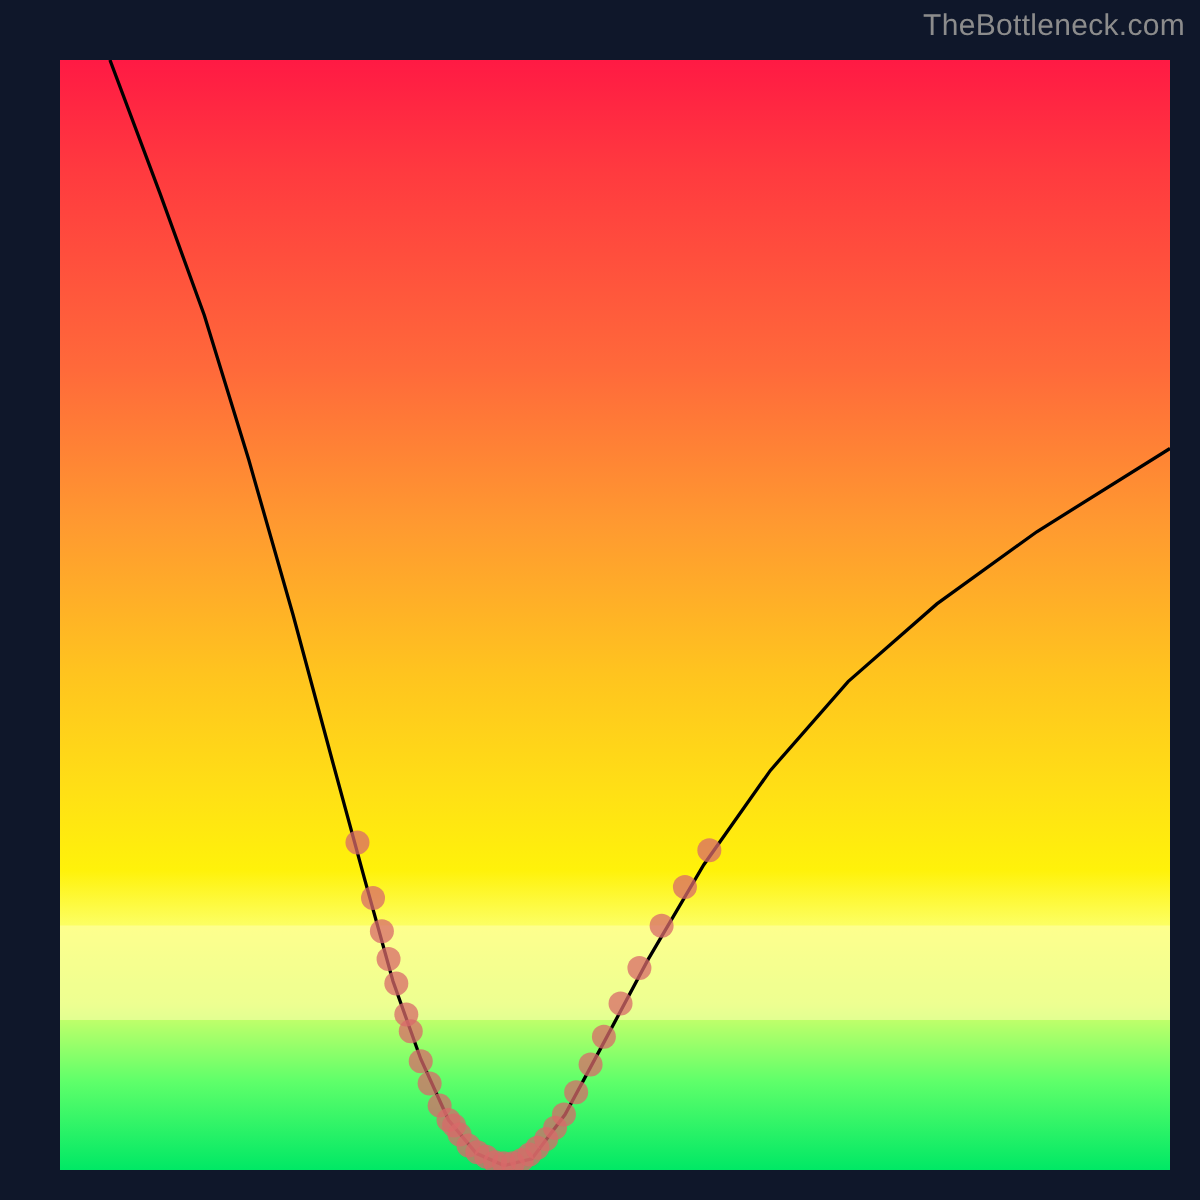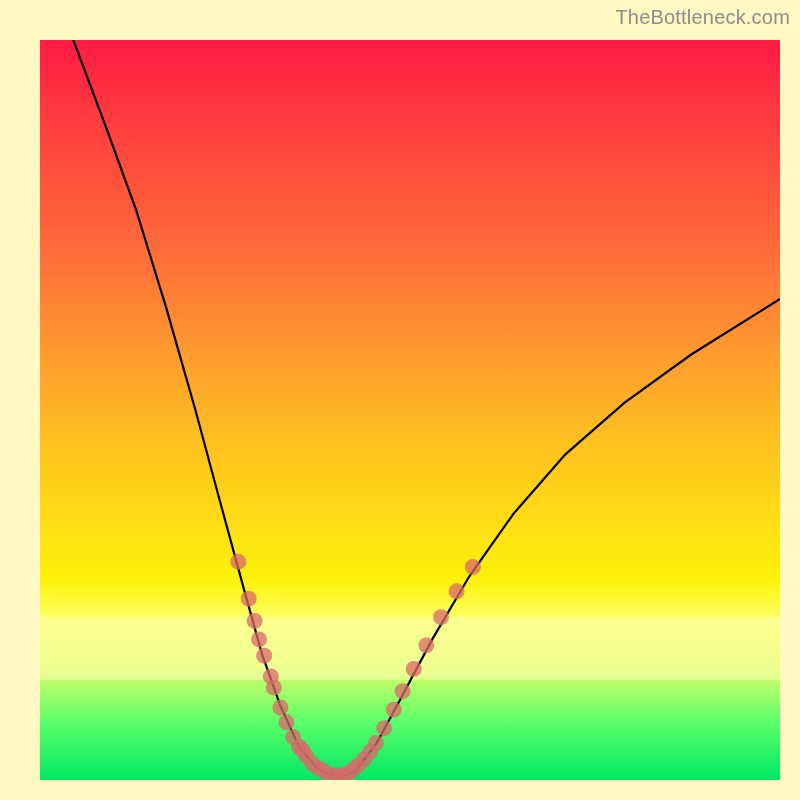--- a/index.html
+++ b/index.html
@@ -10,21 +10,21 @@
     background: #000;
     font-family: Arial, Helvetica, sans-serif;
     overflow: hidden;
   }
   .frame {
     position: absolute;
     left: 0;
     top: 0;
     width: 800px;
     height: 800px;
-    background: #fef9c3;
+    background: #0f172a;
   }
   .plot-area {
     position: absolute;
     left: 40px;
     top: 40px;
     width: 740px;
     height: 740px;
     
     background: linear-gradient(
       to bottom,

